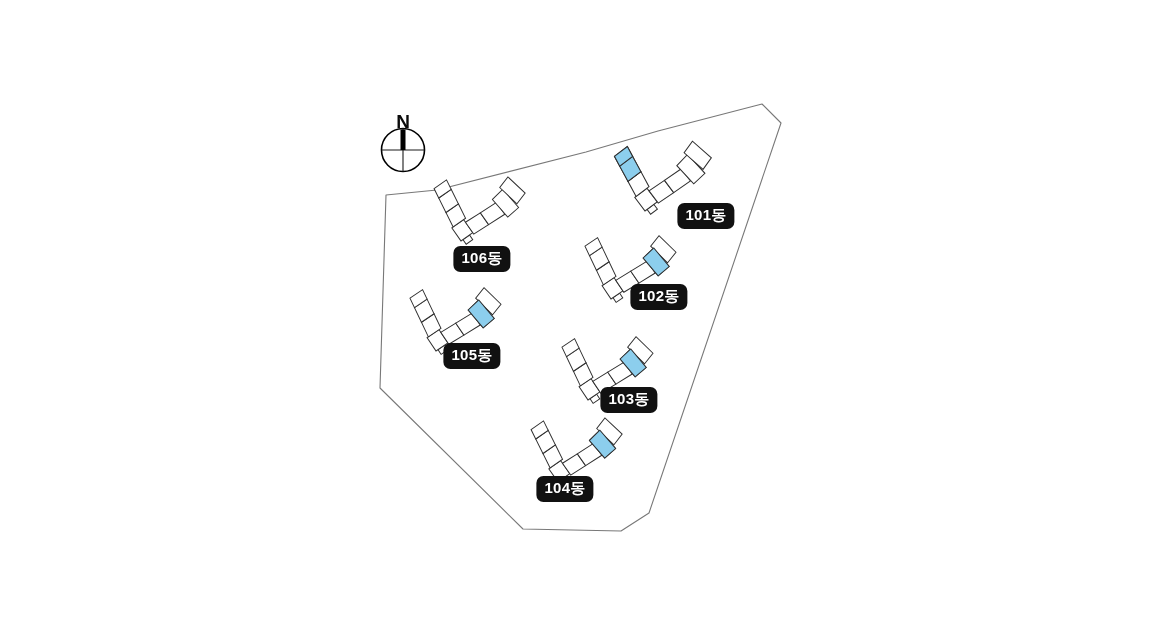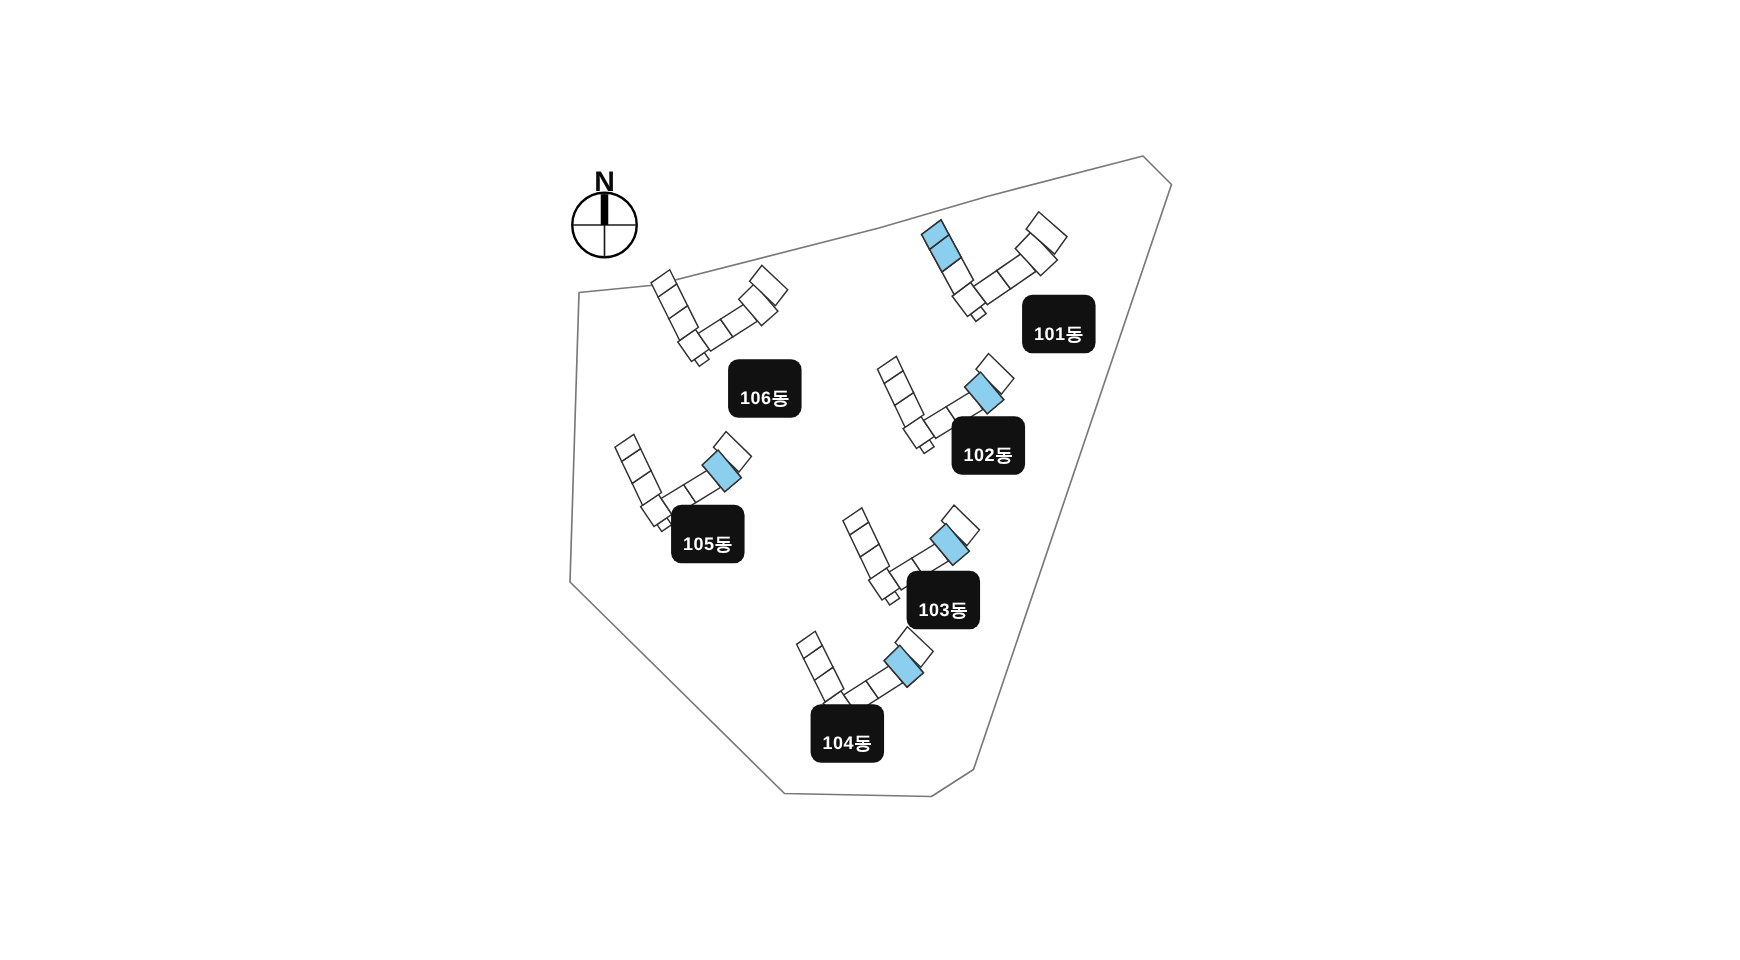--- a/index.html
+++ b/index.html
@@ -19,22 +19,22 @@
   .compass-line{stroke:#1a1a1a;stroke-width:1.1;}
   .compass-needle{fill:#000;}
   .compass-n{
     position:absolute;transform:translate(-50%,-100%);
     font-weight:bold;font-size:19px;color:#0a0a0a;line-height:1;
   }
   
   .bldg-label{
     position:absolute;transform:translate(-50%,-50%);
     background:var(--label-bg,#111);color:var(--label-fg,#fff);
-    font-size:12px;font-weight:bold;letter-spacing:.3px;
-    padding:18px 8px 4px;border-radius:7px;white-space:nowrap;
+    font-size:15px;font-weight:bold;letter-spacing:.3px;
+    padding:3px 8px 4px;border-radius:7px;white-space:nowrap;
   }
 </style>
 </head>
 <body>
 
 <div class="canvas">
 
   <svg width="1160" height="640" viewBox="0 0 1160 640">
     <defs>
 
@@ -100,15 +100,15 @@
     </g>
   </svg>
 
   <div class="compass-n" style="left:403px;top:131px">N</div>
 
   <div class="bldg-label" style="left:706px;top:216px">101동</div>
   <div class="bldg-label" style="left:659px;top:297px">102동</div>
   <div class="bldg-label" style="left:629px;top:400px">103동</div>
   <div class="bldg-label" style="left:565px;top:489px">104동</div>
   <div class="bldg-label" style="left:472px;top:356px">105동</div>
-  <div class="bldg-label" style="left:510px;top:259px">106동</div>
+  <div class="bldg-label" style="left:482px;top:259px">106동</div>
 
 </div>
 
 </body></html>

